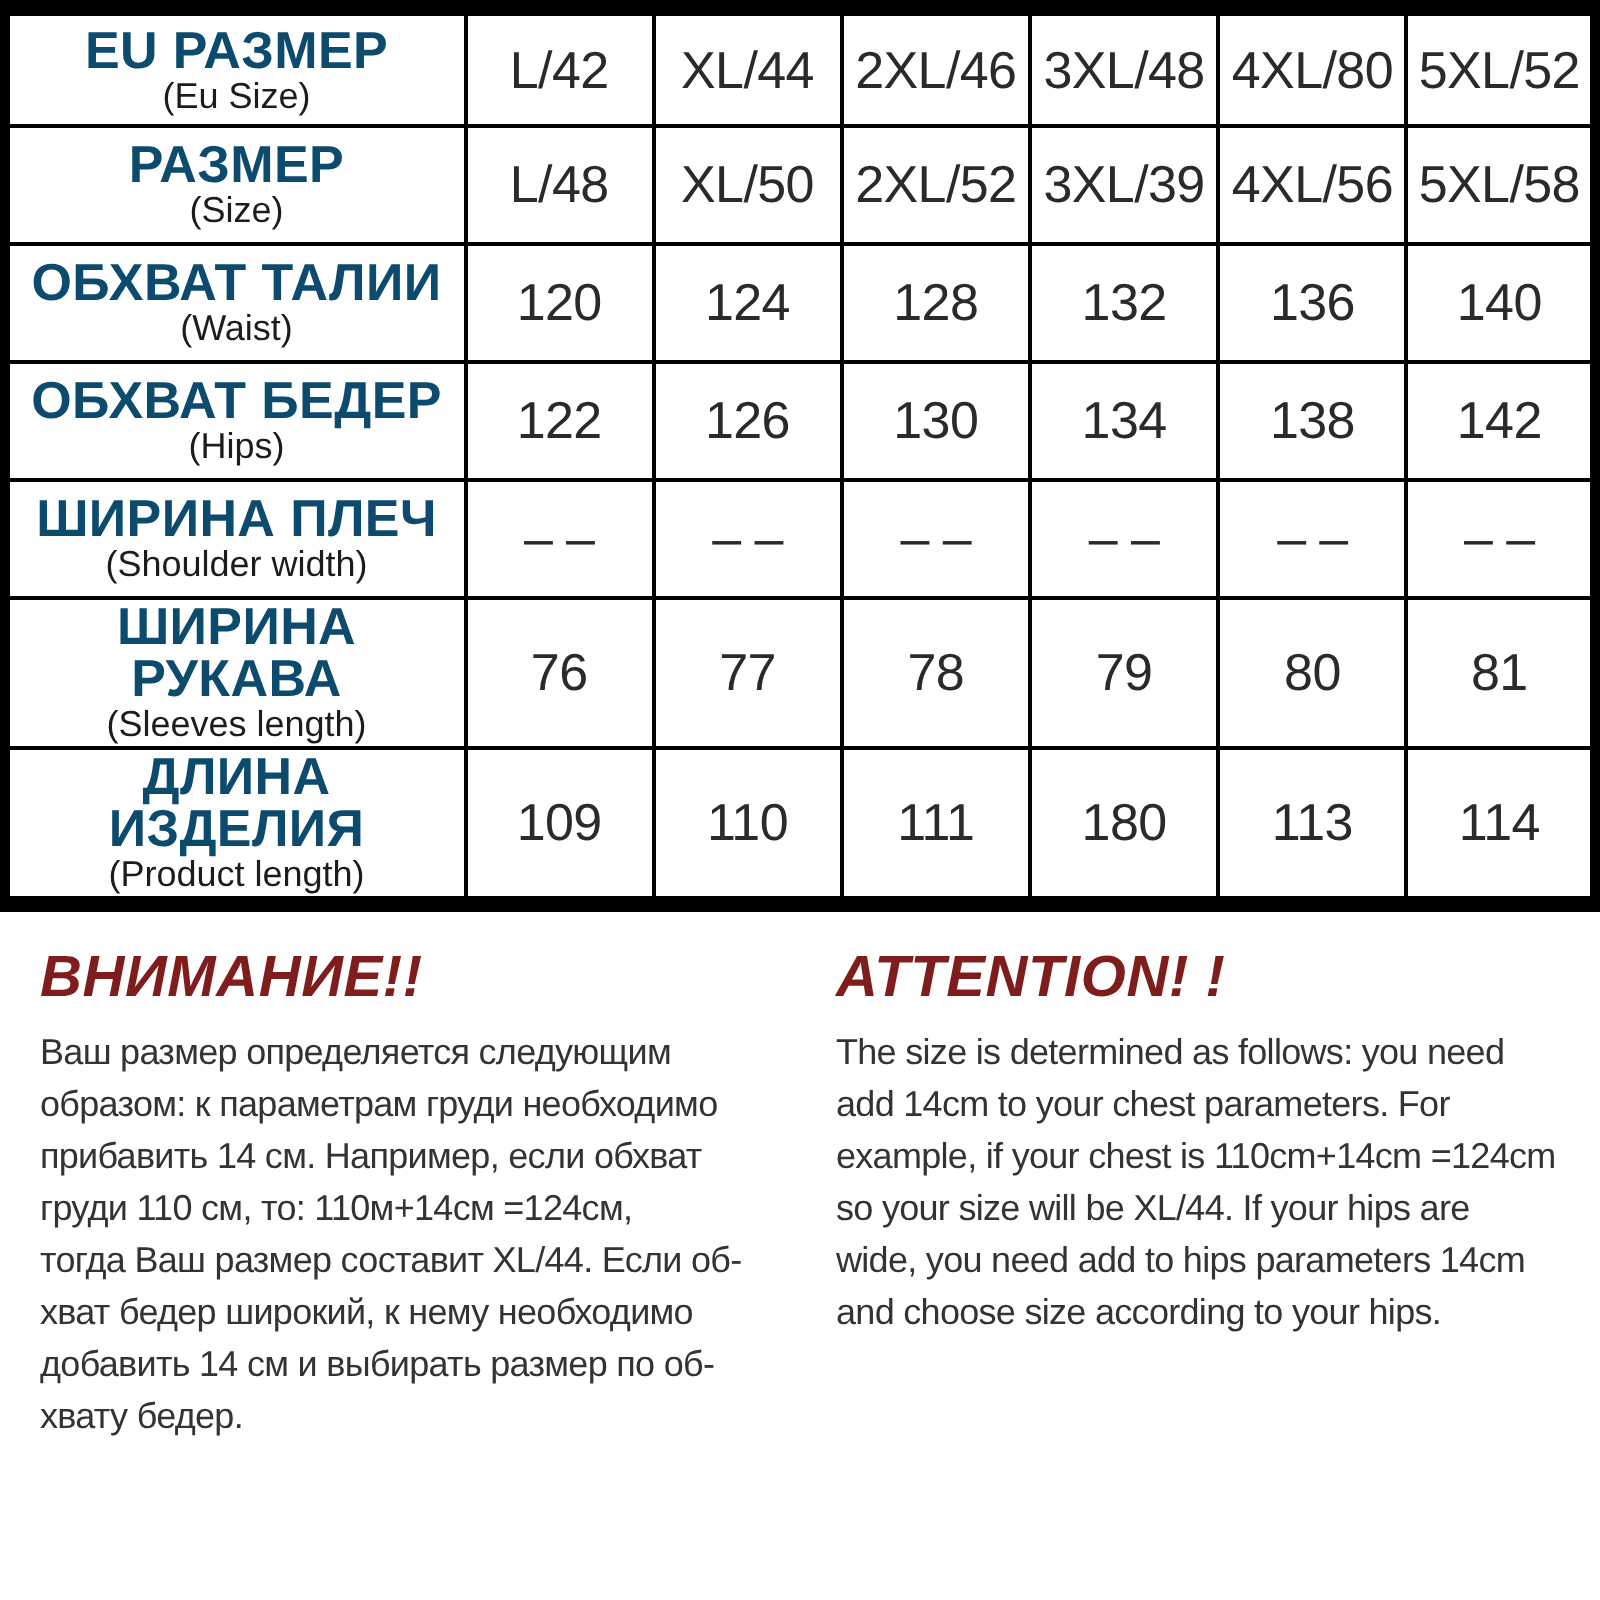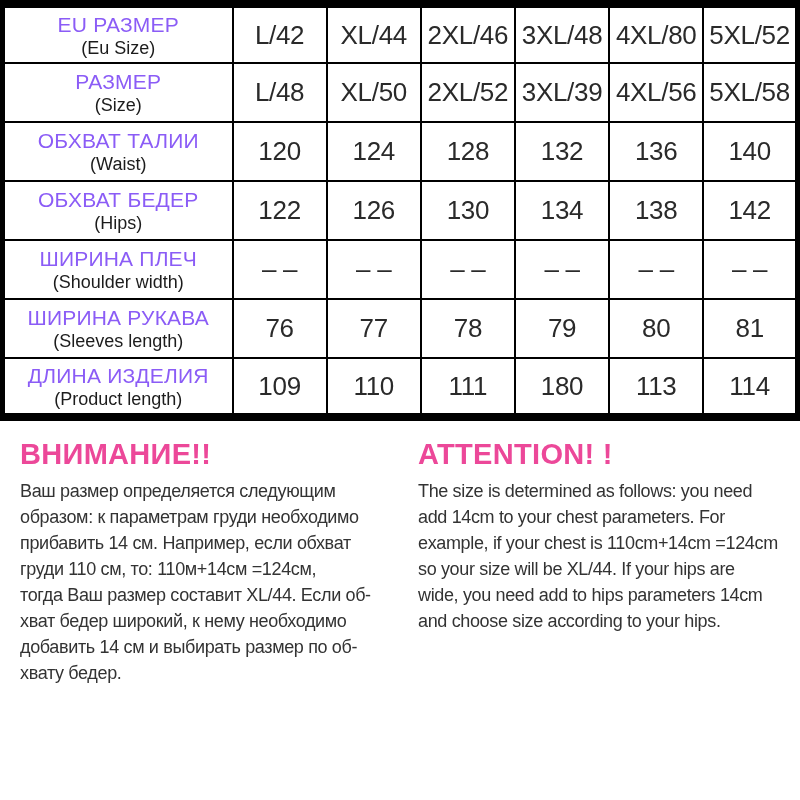--- a/index.html
+++ b/index.html
@@ -20,23 +20,23 @@
   table.size-chart td {
     border: 2px solid #000;
     height: 59px;
     text-align: center;
     vertical-align: middle;
     background: #fff;
     overflow: hidden;
   }
   td.label-cell { width: 230px; }
   .lbl {
-    font-size: 21px;
-    font-weight: normal;
-    color: #8b5cf6;
+    font-size: 26px;
+    font-weight: bold;
+    color: #0c4a6e;
     line-height: 26px;
     letter-spacing: 0.2px;
   }
   .sub {
     font-size: 18px;
     font-weight: normal;
     color: #1c1c1c;
     line-height: 21px;
   }
   td.val {
@@ -47,23 +47,24 @@
   
   .notes {
     display: flex;
     gap: 30px;
     padding: 17px 14px 0 20px;
   }
   .note { flex: 1 1 0; min-width: 0; }
   .note-title {
     font-size: 29px;
     font-weight: bold;
-    color: #ec4899;
+    color: #7f1d1d;
     margin-bottom: 7px;
     letter-spacing: 0.3px;
+    font-style: italic;
   }
   .note-body {
     font-size: 18px;
     line-height: 26px;
     color: #333333;
     letter-spacing: -0.35px;
     white-space: pre-line;
   }
 </style>
 </head>

